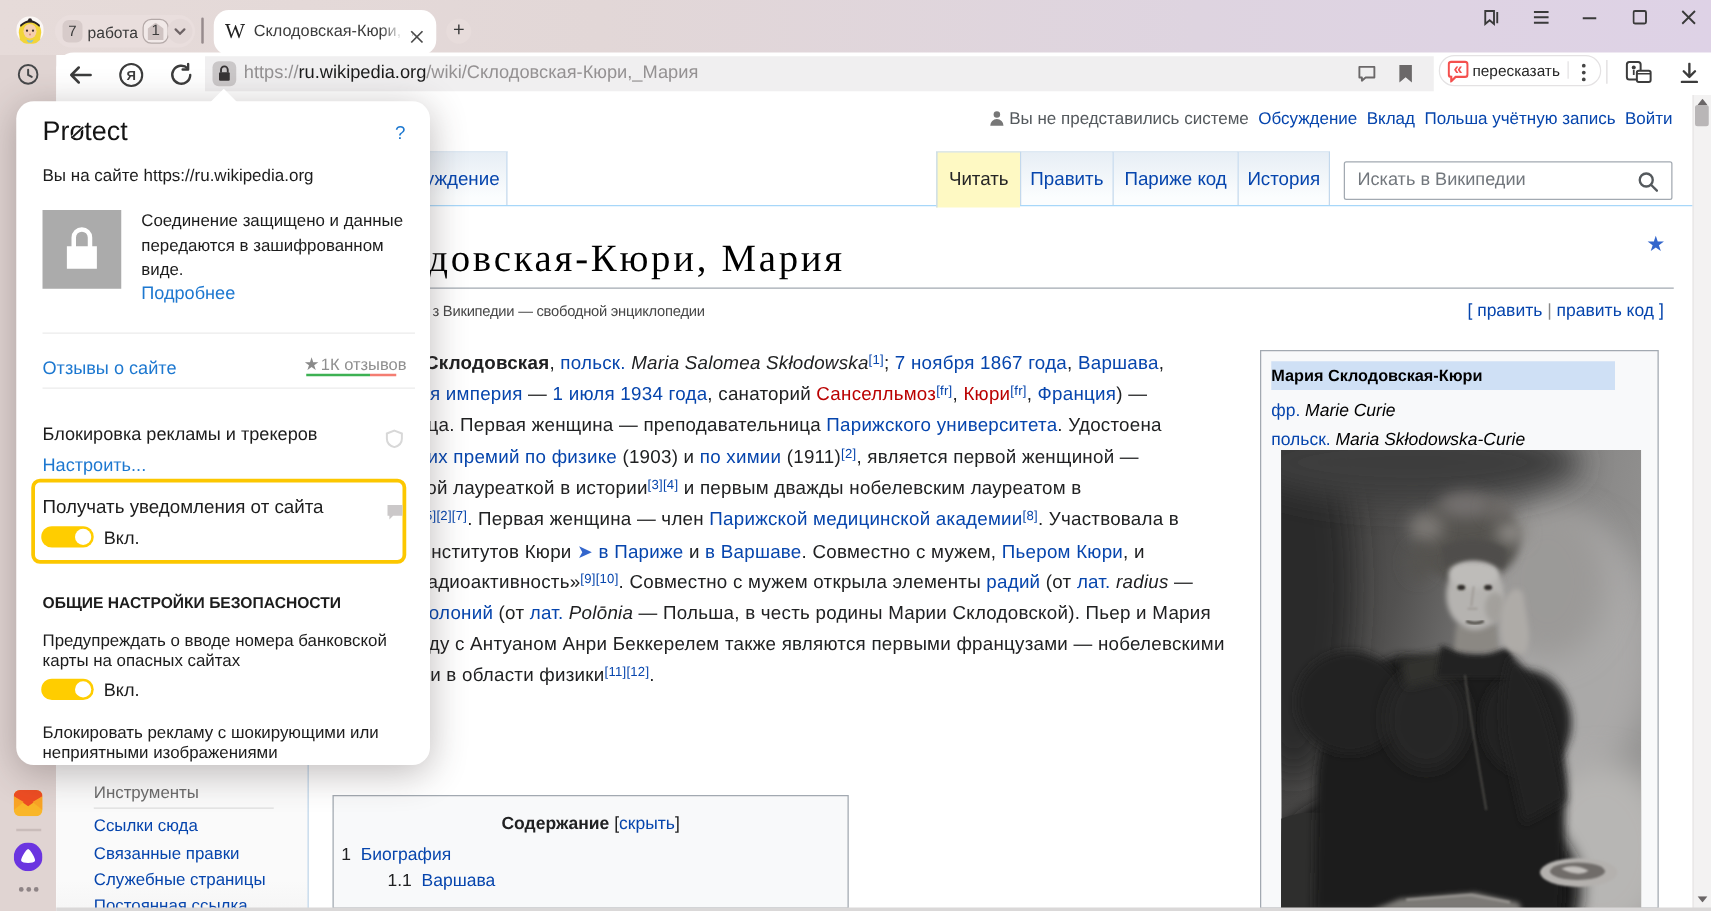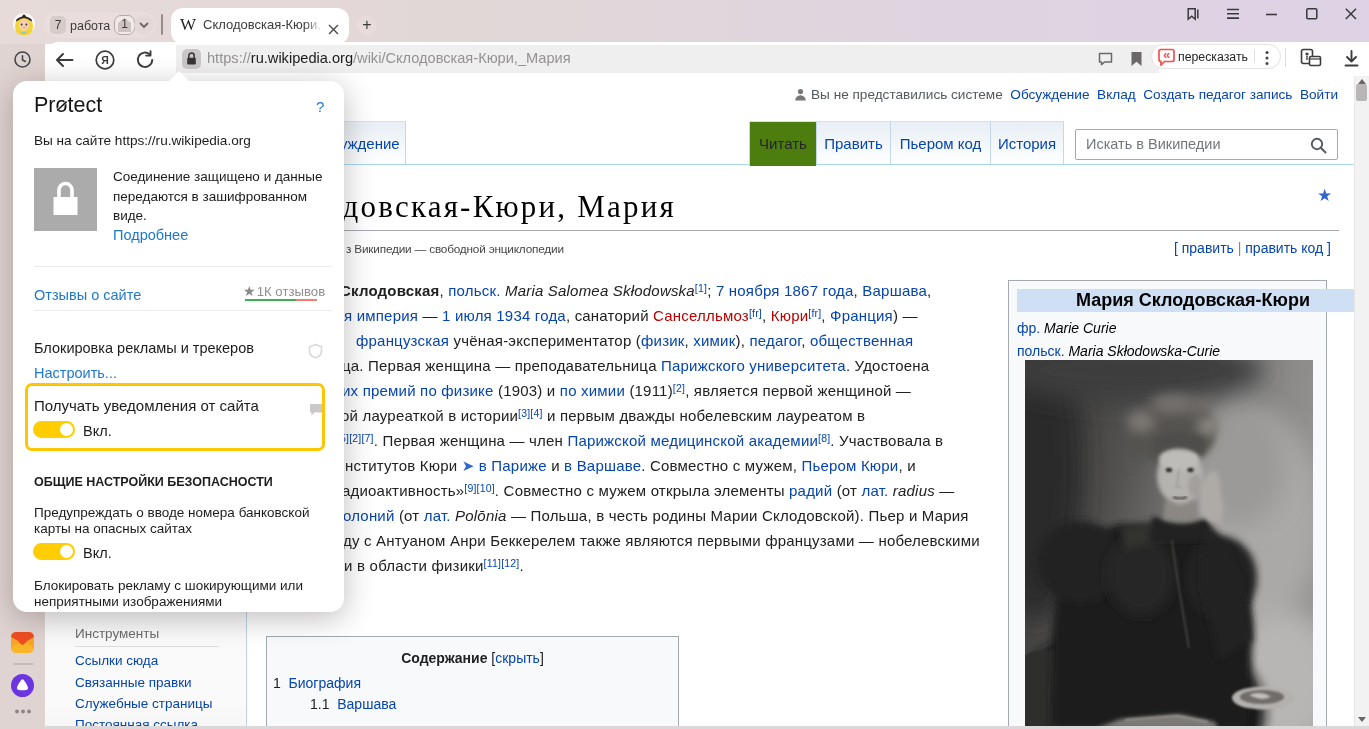--- a/index.html
+++ b/index.html
@@ -11,50 +11,50 @@
 #toolbar{left:45px;top:42px;width:1324px;height:34px;background:#fff;border-radius:14px 0 0 0}
 #tab-active{left:171px;top:8px;width:178px;height:36px;background:#fff;border-radius:12px;z-index:2}
 #grouppill{left:44px;top:12px;width:112px;height:26px;border-radius:13px;background:#e9dedd}
 .badge7{left:6px;top:4px;width:16px;height:18px;background:#d7cbca;border-radius:5px;font-size:12px;color:#3c3c3c;text-align:center;line-height:18px}
 .gtxt{left:26px;top:6.5px;font-size:12.5px;color:#3a3a3a}
 .badge1{left:70px;top:3px;width:21px;height:20px;background:#f1e9e8;border:1.5px solid #b4a9a8;border-radius:7px;font-size:12px;color:#3c3c3c;text-align:center;line-height:16px}
 .gchev{left:90px;top:3px;width:20px;height:20px;border-radius:50%;background:#e4d9d8}
 #tabsep{left:161px;top:14px;width:2px;height:21px;background:#978b8d;border-radius:1px}
 #plusbtn{left:357px;top:15px;width:20px;height:20px;border-radius:50%;background:#e7dcdb;color:#3a3a3a;font-size:16px;text-align:center;line-height:19px}
 
-#addr{left:176px;top:45px;width:983px;height:28px;background:#f0eff0;border-radius:0}
+#addr{left:164px;top:45px;width:983px;height:28px;background:#f0eff0;border-radius:0}
 #lockbadge{left:6px;top:4px;width:19px;height:20px;background:#cac7c8;border-radius:5px}
 #urltext{left:31px;top:5px;font-size:14.6px;color:#949192;white-space:nowrap}
 #urltext b{color:#1b1b1b;font-weight:normal}
 #rephr{left:1151px;top:44px;width:130px;height:25px;background:#fff;border:1.5px solid #e4e2e3;border-radius:13px}
 #rephr .t{left:26px;top:4.5px;font-size:12.3px;color:#262626}
 #rephr .d{left:102px;top:4px;width:1px;height:14px;background:#e4e2e3}
 
 #wiki{left:45px;top:76px;width:1310px;height:651px;background:#fff}
 #wsidebg{left:0px;top:88px;width:201px;height:563px;background:linear-gradient(#fafafa 540px,#f1f1f1 590px)}
 #contentbox{left:201px;top:88px;width:1109px;height:563px;background:#fff;border-left:1px solid #bdd3e7;border-top:1px solid #a7d7f9}
 .vtab{top:45px;height:43px;background:linear-gradient(#e7eef5,#fbfdfe 85%);border-left:1px solid #c3d8ec;border-top:1px solid #d3e2f0;font-size:15px;color:#0645ad;text-align:center;line-height:43px;white-space:nowrap}
-.vtab.on{background:#4d7c0f;color:#252525;z-index:2;height:45px}
+.vtab.on{background:#fef9c3;color:#252525;z-index:2;height:45px}
 #searchbox{left:1030px;top:53px;width:263px;height:31px;border:1px solid #a2a9b1;border-radius:2px;background:#fff;font-size:14.5px;color:#72777d;line-height:29px;padding-left:10px}
 #pbar{left:0;top:11px;width:1293px;height:16px;font-size:13.6px;color:#54595d;text-align:right;white-space:nowrap}
 #pbar a{color:#0645ad;text-decoration:none}
 .wlink{color:#0645ad;text-decoration:none}
 .rlink{color:#ba0000;text-decoration:none}
 sup{font-size:10.5px;line-height:0;color:#0645ad;vertical-align:baseline;position:relative;top:-4px}
 #title{left:223px;top:113px;font-family:"Liberation Serif",serif;font-size:31px;color:#000;letter-spacing:2.2px;white-space:nowrap}
 #titlehr{left:223px;top:154px;width:1071px;height:1px;background:#a2a9b1}
 #sitesub{left:223px;top:166px;font-size:11.8px;letter-spacing:-0.2px;color:#474747}
 #editlinks{left:223px;top:164px;width:1063px;font-size:14px;color:#54595d;text-align:right}
 #star{left:1272px;top:109px;font-size:17px;color:#36c}
 #para{left:223px;top:206px;width:760px;font-size:15px;letter-spacing:0.2px;color:#202122;white-space:nowrap}
 .sp{display:inline-block}
 #para .ln{height:25px}
 #toc{left:221px;top:560px;width:413px;height:91px;background:#f8f9fa;border:1px solid #a2a9b1;font-size:14px;color:#202122}
 #infobox{left:963px;top:204px;width:319px;height:447px;background:#f8f9fa;border:1px solid #a2a9b1;padding:7px}
-#ibhead{left:8px;top:8px;width:352px;height:23px;background:#cfe0f5;font-size:18px;font-weight:bold;text-align:center;line-height:23px}
+#ibhead{left:8px;top:8px;width:275px;height:23px;background:#cfe0f5;font-size:13px;font-weight:bold;line-height:23px}
 .ibl{width:303px;left:8px;font-size:14px;font-style:italic;color:#000}
 .ibl .p{font-style:normal;color:#0645ad}
 #photo{left:16px;top:79px;width:288px;height:369px}
 #wtools{left:30px;top:550px;font-size:13.5px;color:#6c6c6c}
 .wsl{left:30px;font-size:13.5px;color:#0645ad}
 
 #scrolltrack{left:1354px;top:76px;width:15px;height:651px;background:#f3f2f2;border-left:1px solid #e7e5e5}
 #scrollthumb{left:1356px;top:84px;width:11px;height:17px;background:#b9b6b7;border-radius:2px}
 #botstrip{left:45px;top:726px;width:1324px;height:3px;background:#dad8d8}
 
@@ -188,42 +188,41 @@
     <circle cx="8" cy="2.5" r="1.9" fill="#8e8486"></circle>
     <circle cx="14" cy="2.5" r="1.9" fill="#8e8486"></circle>
   </svg>
 
 <div class="abs" id="wiki">
  <div class="abs" id="wsidebg"></div>
  <div class="abs" id="contentbox"></div>
  <div class="abs" id="pbar"><svg style="vertical-align:-2px" width="13" height="13" viewBox="0 0 13 13">
         <circle cx="6.5" cy="3.6" r="2.6" fill="#777"></circle>
         <path d="M1.2 12.5 a5.3 5.3 0 0 1 10.6 0 z" fill="#777"></path>
-      </svg> Вы не представились системе&nbsp; <a>Обсуждение</a>&nbsp; <a>Вклад</a>&nbsp; <a>Создать педагог запись</a>&nbsp; <a>Войти</a></div>
+      </svg> Вы не представились системе&nbsp; <a>Обсуждение</a>&nbsp; <a>Вклад</a>&nbsp; <a>Польша учётную запись</a>&nbsp; <a>Войти</a></div>
 
  <div class="abs vtab" style="left:261px;width:100px;border-right:1px solid #c3d8ec">Обсуждение</div>
  <div class="abs vtab on" style="left:704px;width:67px">Читать</div>
  <div class="abs vtab" style="left:771px;width:74px">Править</div>
- <div class="abs vtab" style="left:845px;width:100px">Пьером код</div>
+ <div class="abs vtab" style="left:845px;width:100px">Париже код</div>
  <div class="abs vtab" style="left:945px;width:74px;border-right:1px solid #c3d8ec">История</div>
  <div class="abs" id="searchbox">Искать в Википедии
    <svg class="abs" style="right:10px;top:7px" width="17" height="17" viewBox="0 0 17 17">
         <circle cx="7" cy="7" r="5.2" fill="none" stroke="#54595d" stroke-width="1.9"></circle>
         <path d="M11 11 L15.5 15.5" stroke="#54595d" stroke-width="1.9" stroke-linecap="round"></path>
       </svg>
  </div>
  <div class="abs" id="star">★</div>
  <div class="abs" id="title">Склодовская-Кюри, Мария</div>
  <div class="abs" id="titlehr"></div>
  <div class="abs" id="sitesub"><span class="sp" style="width:78px"></span>з Википедии — свободной энциклопедии</div>
  <div class="abs" id="editlinks"><span class="wlink">[ править</span> <span style="color:#888">|</span> <span class="wlink">править код ]</span></div>
  <div class="abs" id="para">
   <div class="ln"><span class="sp" style="width:72px"></span><b>Склодовская</b>, <span class="wlink">польск.</span> <i>Maria Salomea Skłodowska</i><sup>[1]</sup>; <span class="wlink">7 ноября</span> <span class="wlink">1867 года</span>, <span class="wlink">Варшава</span>,</div>
   <div class="ln"><span class="sp" style="width:76px"></span><span class="wlink">я империя</span> — <span class="wlink">1 июля</span> <span class="wlink">1934 года</span>, санаторий <span class="rlink">Санселльмоз</span><sup>[fr]</sup>, <span class="rlink">Кюри</span><sup>[fr]</sup>, <span class="wlink">Франция</span>) —</div>
-  <div class="ln"><span class="sp" style="width:88px"></span><span class="wlink">французская</span> учёная-экспериментатор (<span class="wlink">физик</span>, <span class="wlink">химик</span>), <span class="wlink">педагог</span>, <span class="wlink">общественная</span></div>
   <div class="ln"><span class="sp" style="width:74px"></span>ца. Первая женщина — преподавательница <span class="wlink">Парижского университета</span>. Удостоена</div>
   <div class="ln"><span class="sp" style="width:74px"></span><span class="wlink">их премий по физике</span> (1903) и <span class="wlink">по химии</span> (1911)<sup>[2]</sup>, является первой женщиной —</div>
   <div class="ln"><span class="sp" style="width:73px"></span>ой лауреаткой в истории<sup>[3][4]</sup> и первым дважды нобелевским лауреатом в</div>
   <div class="ln"><span class="sp" style="width:72px"></span><sup>5][2][7]</sup>. Первая женщина — член <span class="wlink">Парижской медицинской академии</span><sup>[8]</sup>. Участвовала в</div>
   <div class="ln"><span class="sp" style="width:77px"></span>нститутов Кюри <span style="color:#36c">➤</span> <span class="wlink">в Париже</span> и <span class="wlink">в Варшаве</span>. Совместно с мужем, <span class="wlink">Пьером Кюри</span>, и</div>
   <div class="ln"><span class="sp" style="width:74px"></span>адиоактивность»<sup>[9][10]</sup>. Совместно с мужем открыла элементы <span class="wlink">радий</span> (от <span class="wlink">лат.</span> <i>radius</i> —</div>
   <div class="ln"><span class="sp" style="width:75px"></span><span class="wlink">олоний</span> (от <span class="wlink">лат.</span> <i>Polōnia</i> — Польша, в честь родины Марии Склодовской). Пьер и Мария</div>
   <div class="ln"><span class="sp" style="width:75px"></span>ду с Антуаном Анри Беккерелем также являются первыми французами — нобелевскими</div>
   <div class="ln">лауреатами в области физики<sup>[11][12]</sup>.</div>
  </div>

